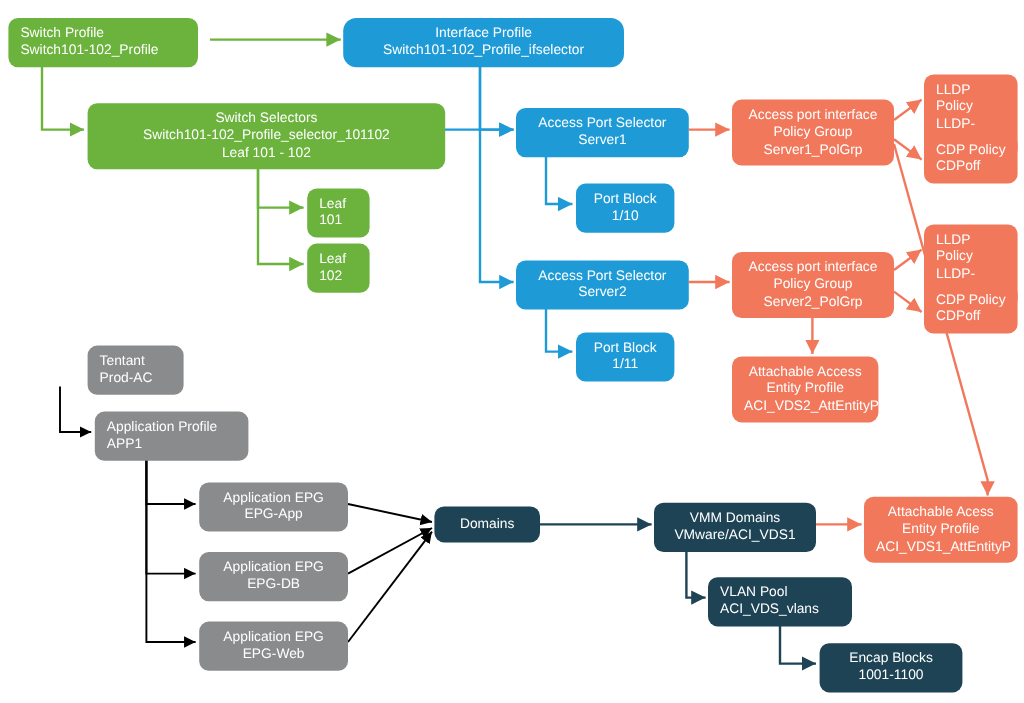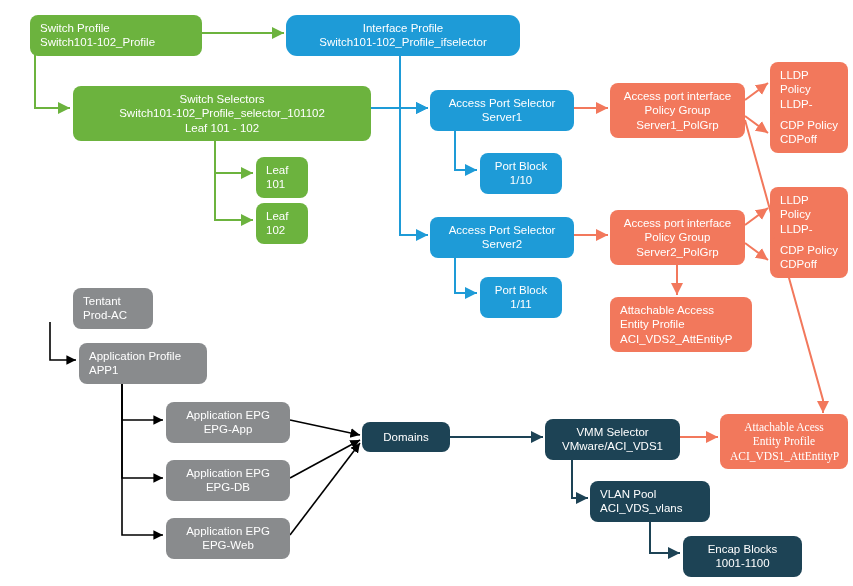--- a/index.html
+++ b/index.html
@@ -89,21 +89,21 @@
   <path d="M122 378 L122 535 L163 535" stroke="#000" stroke-width="1.6" fill="none" marker-end="url(#arr-black)"></path>
   <path d="M290 420 L360 435" stroke="#000" stroke-width="1.6" fill="none" marker-end="url(#arr-black)"></path>
   <path d="M290 478 L360 440" stroke="#000" stroke-width="1.6" fill="none" marker-end="url(#arr-black)"></path>
   <path d="M290 535 L360 443" stroke="#000" stroke-width="1.6" fill="none" marker-end="url(#arr-black)"></path>
 
   <path d="M450 437 L543 437" stroke="#1d4355" stroke-width="2" fill="none" marker-end="url(#arr-navy)"></path>
   <path d="M572 455 L572 498 L588 498" stroke="#1d4355" stroke-width="2" fill="none" marker-end="url(#arr-navy)"></path>
   <path d="M650 517 L650 553 L680 553" stroke="#1d4355" stroke-width="2" fill="none" marker-end="url(#arr-navy)"></path>
 </svg>
 
-<div class="node green" style="left:30px; top:15px; width:172px;">
+<div class="node green" style="left:7px; top:15px; width:158px;">
   <span>Switch Profile</span>
   <span>Switch101-102_Profile</span>
 </div>
 
 <div class="node green" style="left:73px; top:86px; width:298px; text-align:center;">
   <span>Switch Selectors</span>
   <span>Switch101-102_Profile_selector_101102</span>
   <span>Leaf 101 - 102</span>
 </div>
 
@@ -160,27 +160,27 @@
 </div>
 <div class="node orange" style="left:770px; top:187px; width:78px;">
   <span>LLDP Policy</span>
   <span>LLDP-Active</span>
 </div>
 <div class="node orange" style="left:770px; top:237px; width:78px;">
   <span>CDP Policy</span>
   <span>CDPoff</span>
 </div>
 
-<div class="node orange" style="left:610px; top:297px; width:142px; text-align:left;">
+<div class="node orange" style="left:610px; top:297px; width:122px; text-align:center;">
   <span>Attachable Access</span>
   <span>Entity Profile</span>
   <span>ACI_VDS2_AttEntityP</span>
 </div>
 
-<div class="node orange" style="left:720px; top:414px; width:128px; text-align:center;font-family:Liberation Serif, serif;">
+<div class="node orange" style="left:720px; top:414px; width:128px; text-align:center;">
   <span>Attachable Acess</span>
   <span>Entity Profile</span>
   <span>ACI_VDS1_AttEntityP</span>
 </div>
 
 <div class="node gray" style="left:25px; top:288px; width:80px;margin-left:48px;">
   <span>Tentant</span>
   <span>Prod-AC</span>
 </div>
 <div class="node gray" style="left:79px; top:343px; width:128px;">
@@ -197,21 +197,21 @@
 </div>
 <div class="node gray" style="left:166px; top:518px; width:124px; text-align:center;">
   <span>Application EPG</span>
   <span>EPG-Web</span>
 </div>
 
 <div class="node navy" style="left:362px; top:422px; width:88px; text-align:center; height:30px;">
   <span>Domains</span>
 </div>
 <div class="node navy" style="left:545px; top:419px; width:135px; text-align:center;">
-  <span>VMM Selector</span>
+  <span>VMM Domains</span>
   <span>VMware/ACI_VDS1</span>
 </div>
 <div class="node navy" style="left:590px; top:481px; width:120px; text-align:left;">
   <span>VLAN Pool</span>
   <span>ACI_VDS_vlans</span>
 </div>
 <div class="node navy" style="left:683px; top:536px; width:119px; text-align:center;">
   <span>Encap Blocks</span>
   <span>1001-1100</span>
 </div>

